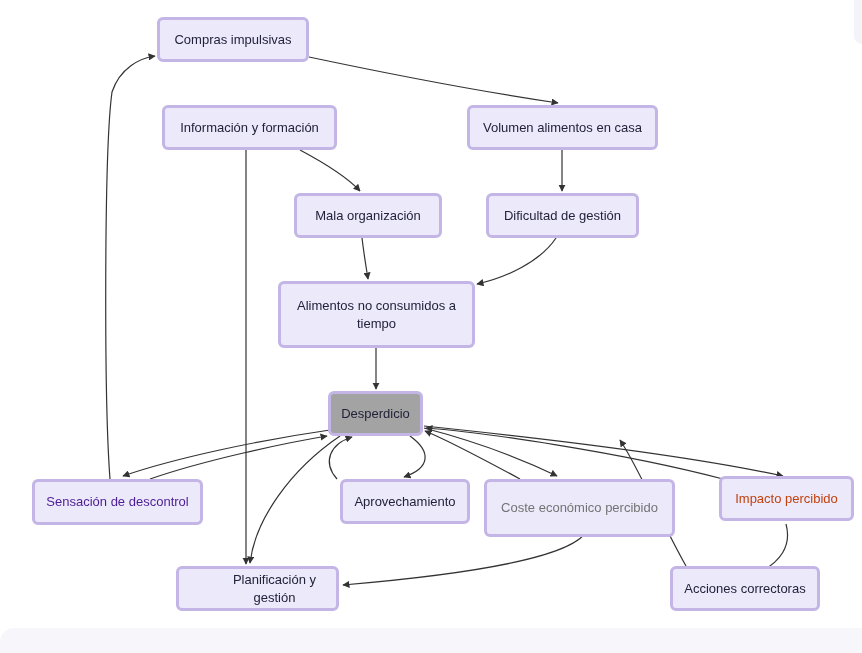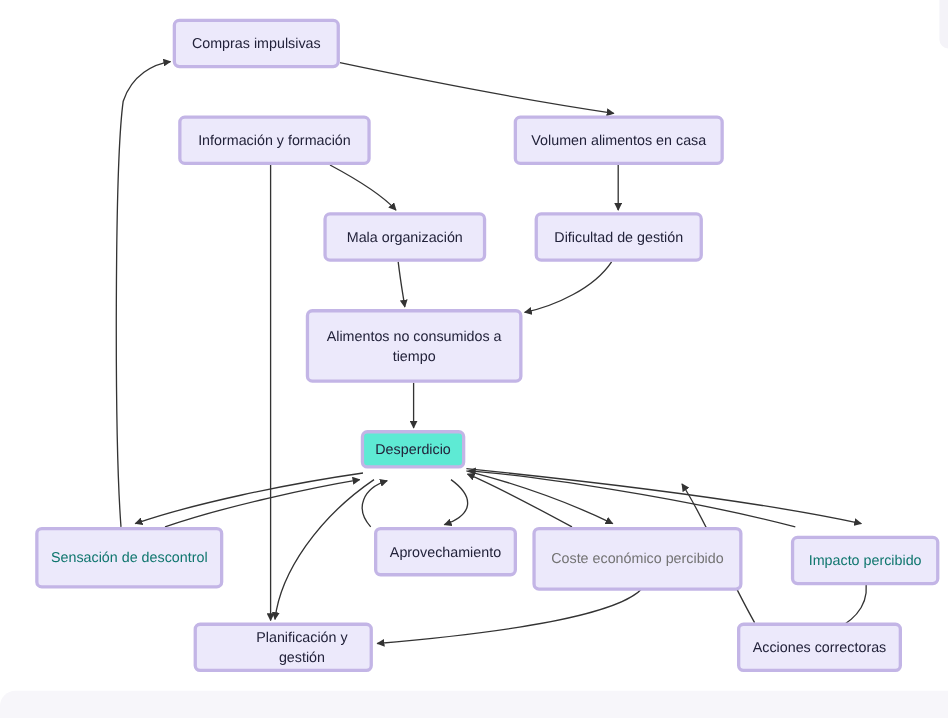--- a/index.html
+++ b/index.html
@@ -107,33 +107,33 @@
       </div>
       <div class="node" style="left: 294px; top: 193px; width: 148px; height: 45px; background: rgb(236, 233, 251); border-color: rgb(195, 181, 230); color: rgb(34, 34, 58);">
         <span>Mala organización</span>
       </div>
       <div class="node" style="left: 486px; top: 193px; width: 153px; height: 45px; background: rgb(236, 233, 251); border-color: rgb(195, 181, 230); color: rgb(34, 34, 58);">
         <span>Dificultad de gestión</span>
       </div>
       <div class="node" style="left: 278px; top: 281px; width: 197px; height: 67px; background: rgb(236, 233, 251); border-color: rgb(195, 181, 230); color: rgb(34, 34, 58);">
         <span>Alimentos no consumidos a tiempo</span>
       </div>
-      <div class="node" style="left: 328px; top: 391px; width: 95px; height: 35px; background: #5eead4; border-color: rgb(195, 181, 230); color: rgb(34, 34, 58);">
+      <div class="node" style="left: 328px; top: 391px; width: 95px; height: 45px; background: #a3a3a3; border-color: rgb(195, 181, 230); color: rgb(34, 34, 58);">
         <span>Desperdicio</span>
       </div>
-      <div class="node" style="left: 32px; top: 479px; width: 171px; height: 56px; background: rgb(236, 233, 251); border-color: rgb(195, 181, 230); color: #0f766e;">
+      <div class="node" style="left: 32px; top: 479px; width: 171px; height: 46px; background: rgb(236, 233, 251); border-color: rgb(195, 181, 230); color: #4c1d95;">
         <span>Sensación de descontrol</span>
       </div>
       <div class="node" style="left: 296px; top: 479px; width: 130px; height: 45px; background: rgb(236, 233, 251); border-color: rgb(195, 181, 230); color: rgb(34, 34, 58); margin-left: 44px;">
         <span>Aprovechamiento</span>
       </div>
       <div class="node" style="left: 484px; top: 479px; width: 191px; height: 58px; background: rgb(236, 233, 251); border-color: rgb(195, 181, 230); color: #737373;">
         <span>Coste económico percibido</span>
       </div>
-      <div class="node" style="left: 719px; top: 487px; width: 135px; height: 45px; background: rgb(236, 233, 251); border-color: rgb(195, 181, 230); color: #0f766e;">
+      <div class="node" style="left: 719px; top: 476px; width: 135px; height: 45px; background: rgb(236, 233, 251); border-color: rgb(195, 181, 230); color: #c2410c;">
         <span>Impacto percibido</span>
       </div>
       <div class="node" style="left: 176px; top: 566px; width: 163px; height: 45px; background: rgb(236, 233, 251); border-color: rgb(195, 181, 230); color: rgb(34, 34, 58); padding-left: 44px;">
         <span>Planificación y gestión</span>
       </div>
       <div class="node" style="left: 670px; top: 566px; width: 150px; height: 45px; background: rgb(236, 233, 251); border-color: rgb(195, 181, 230); color: rgb(34, 34, 58);">
         <span>Acciones correctoras</span>
       </div>
     </div>
 

